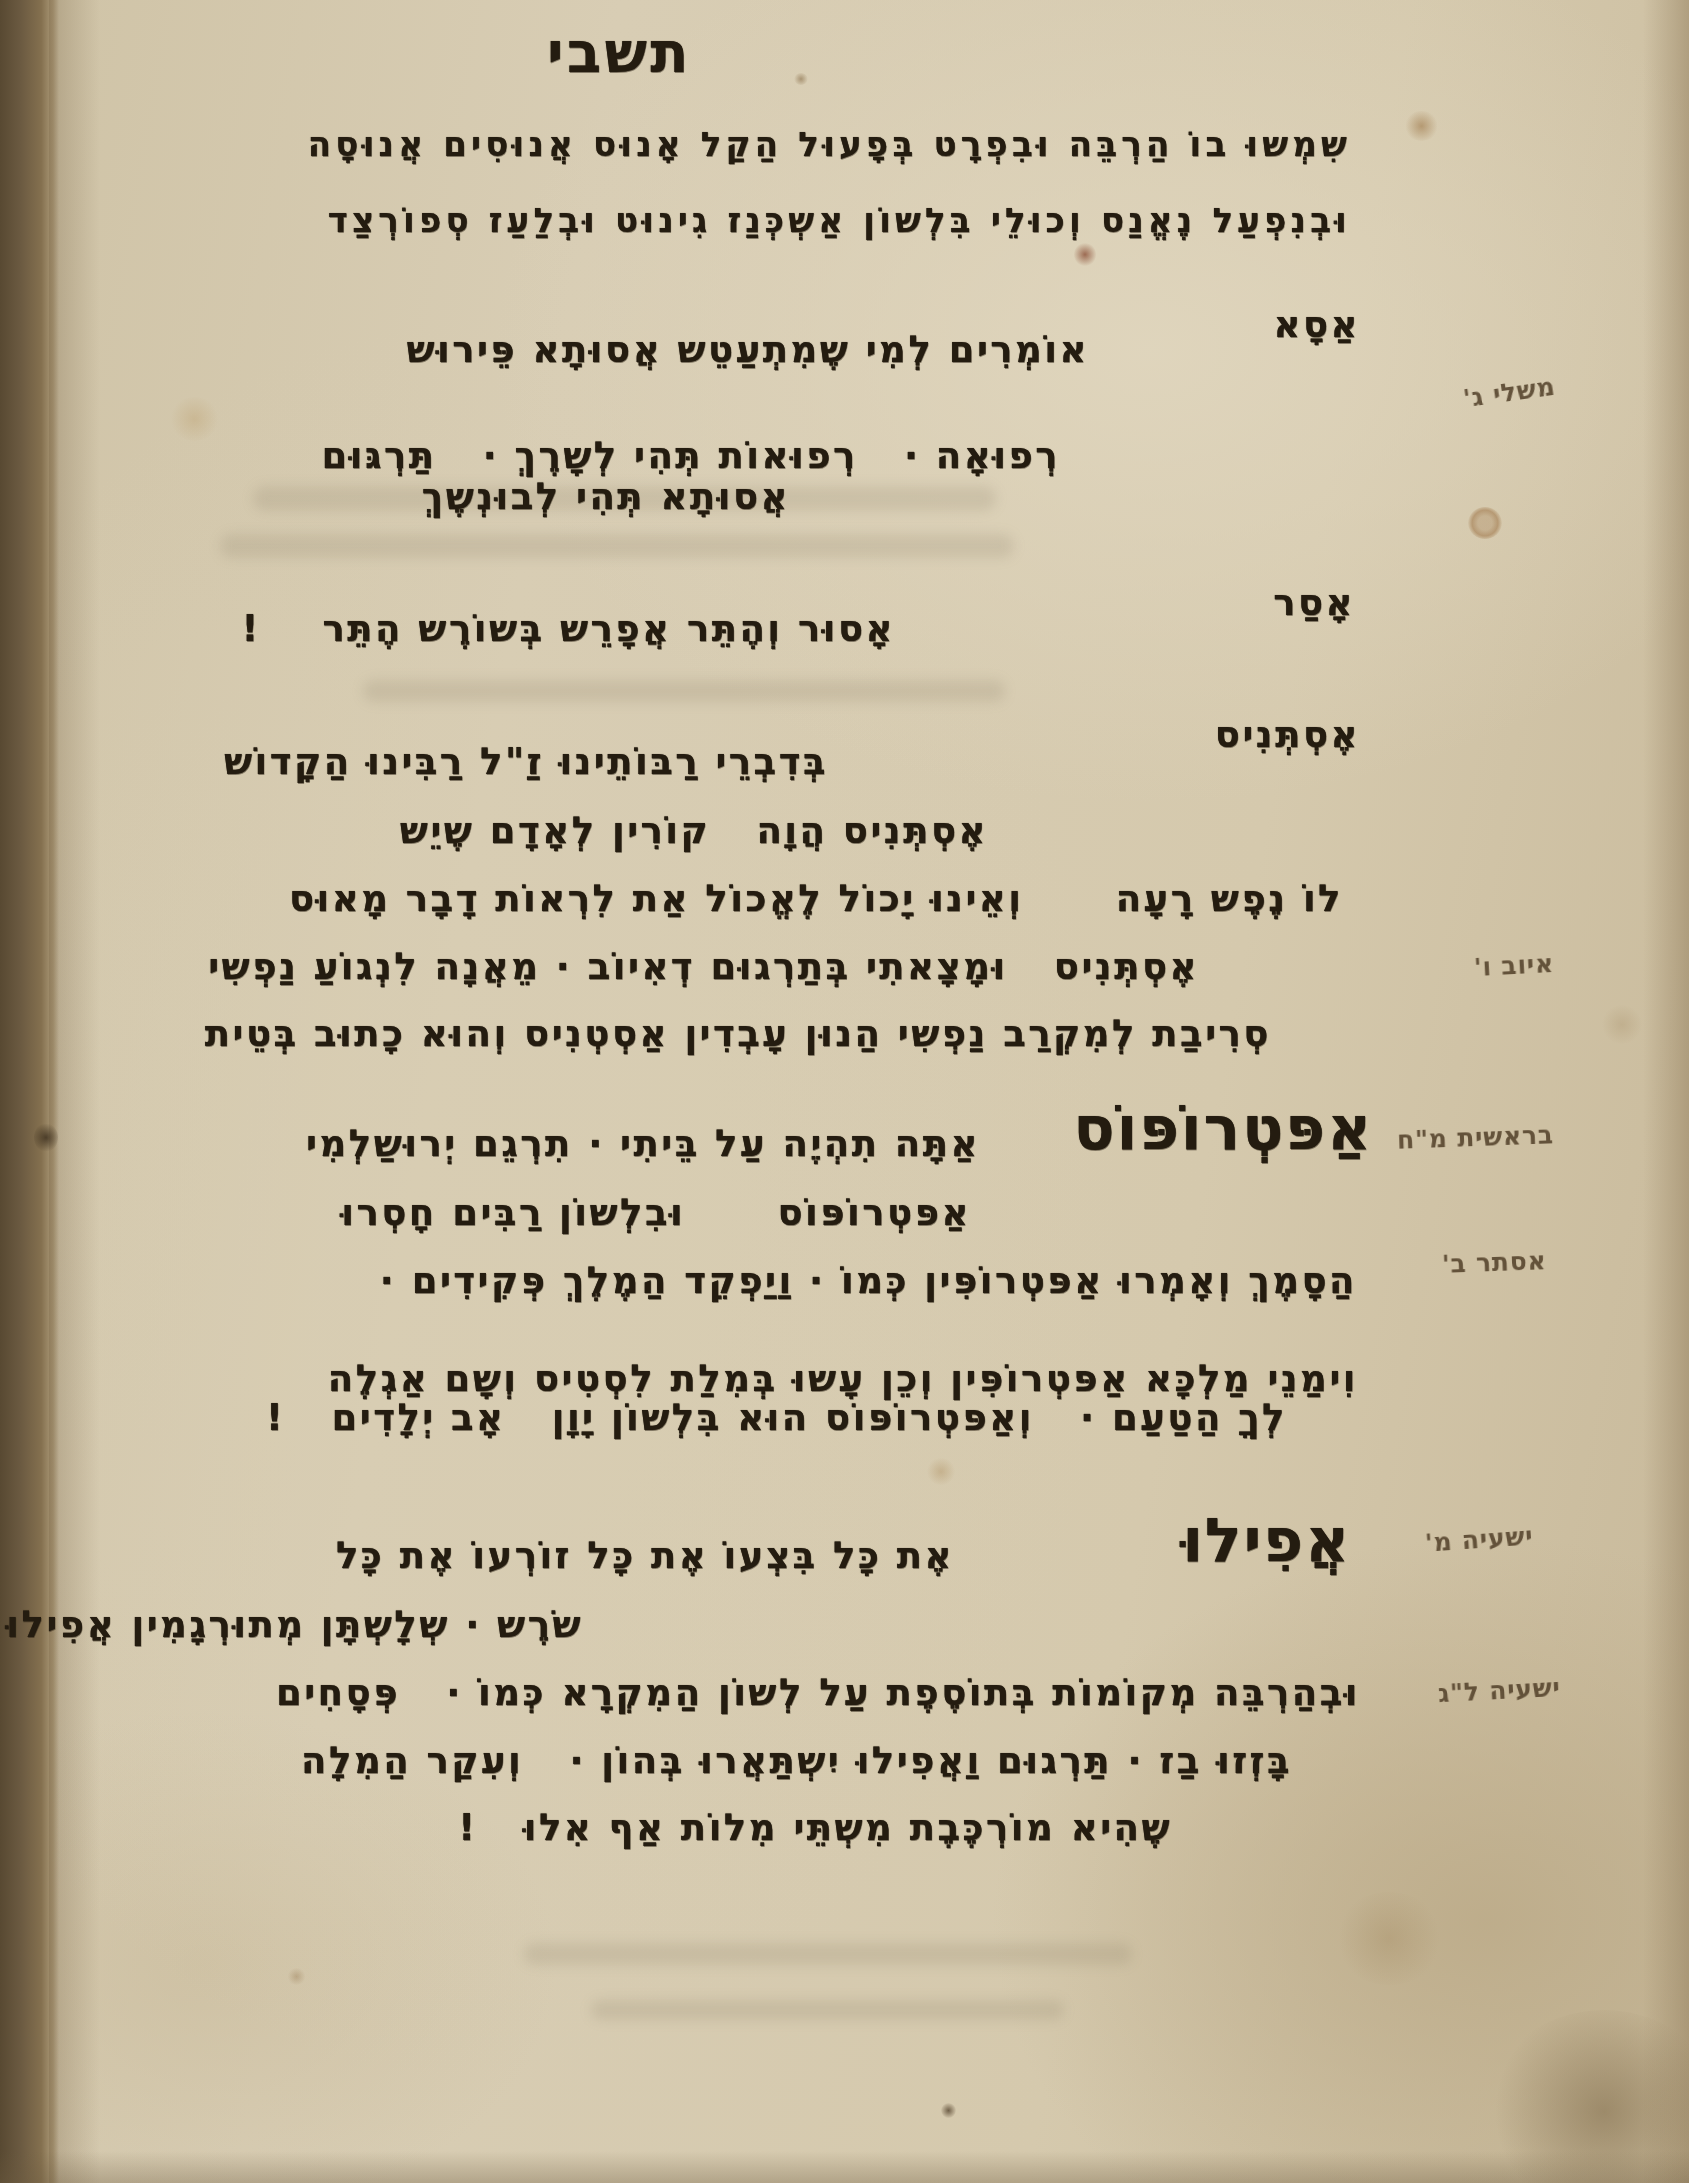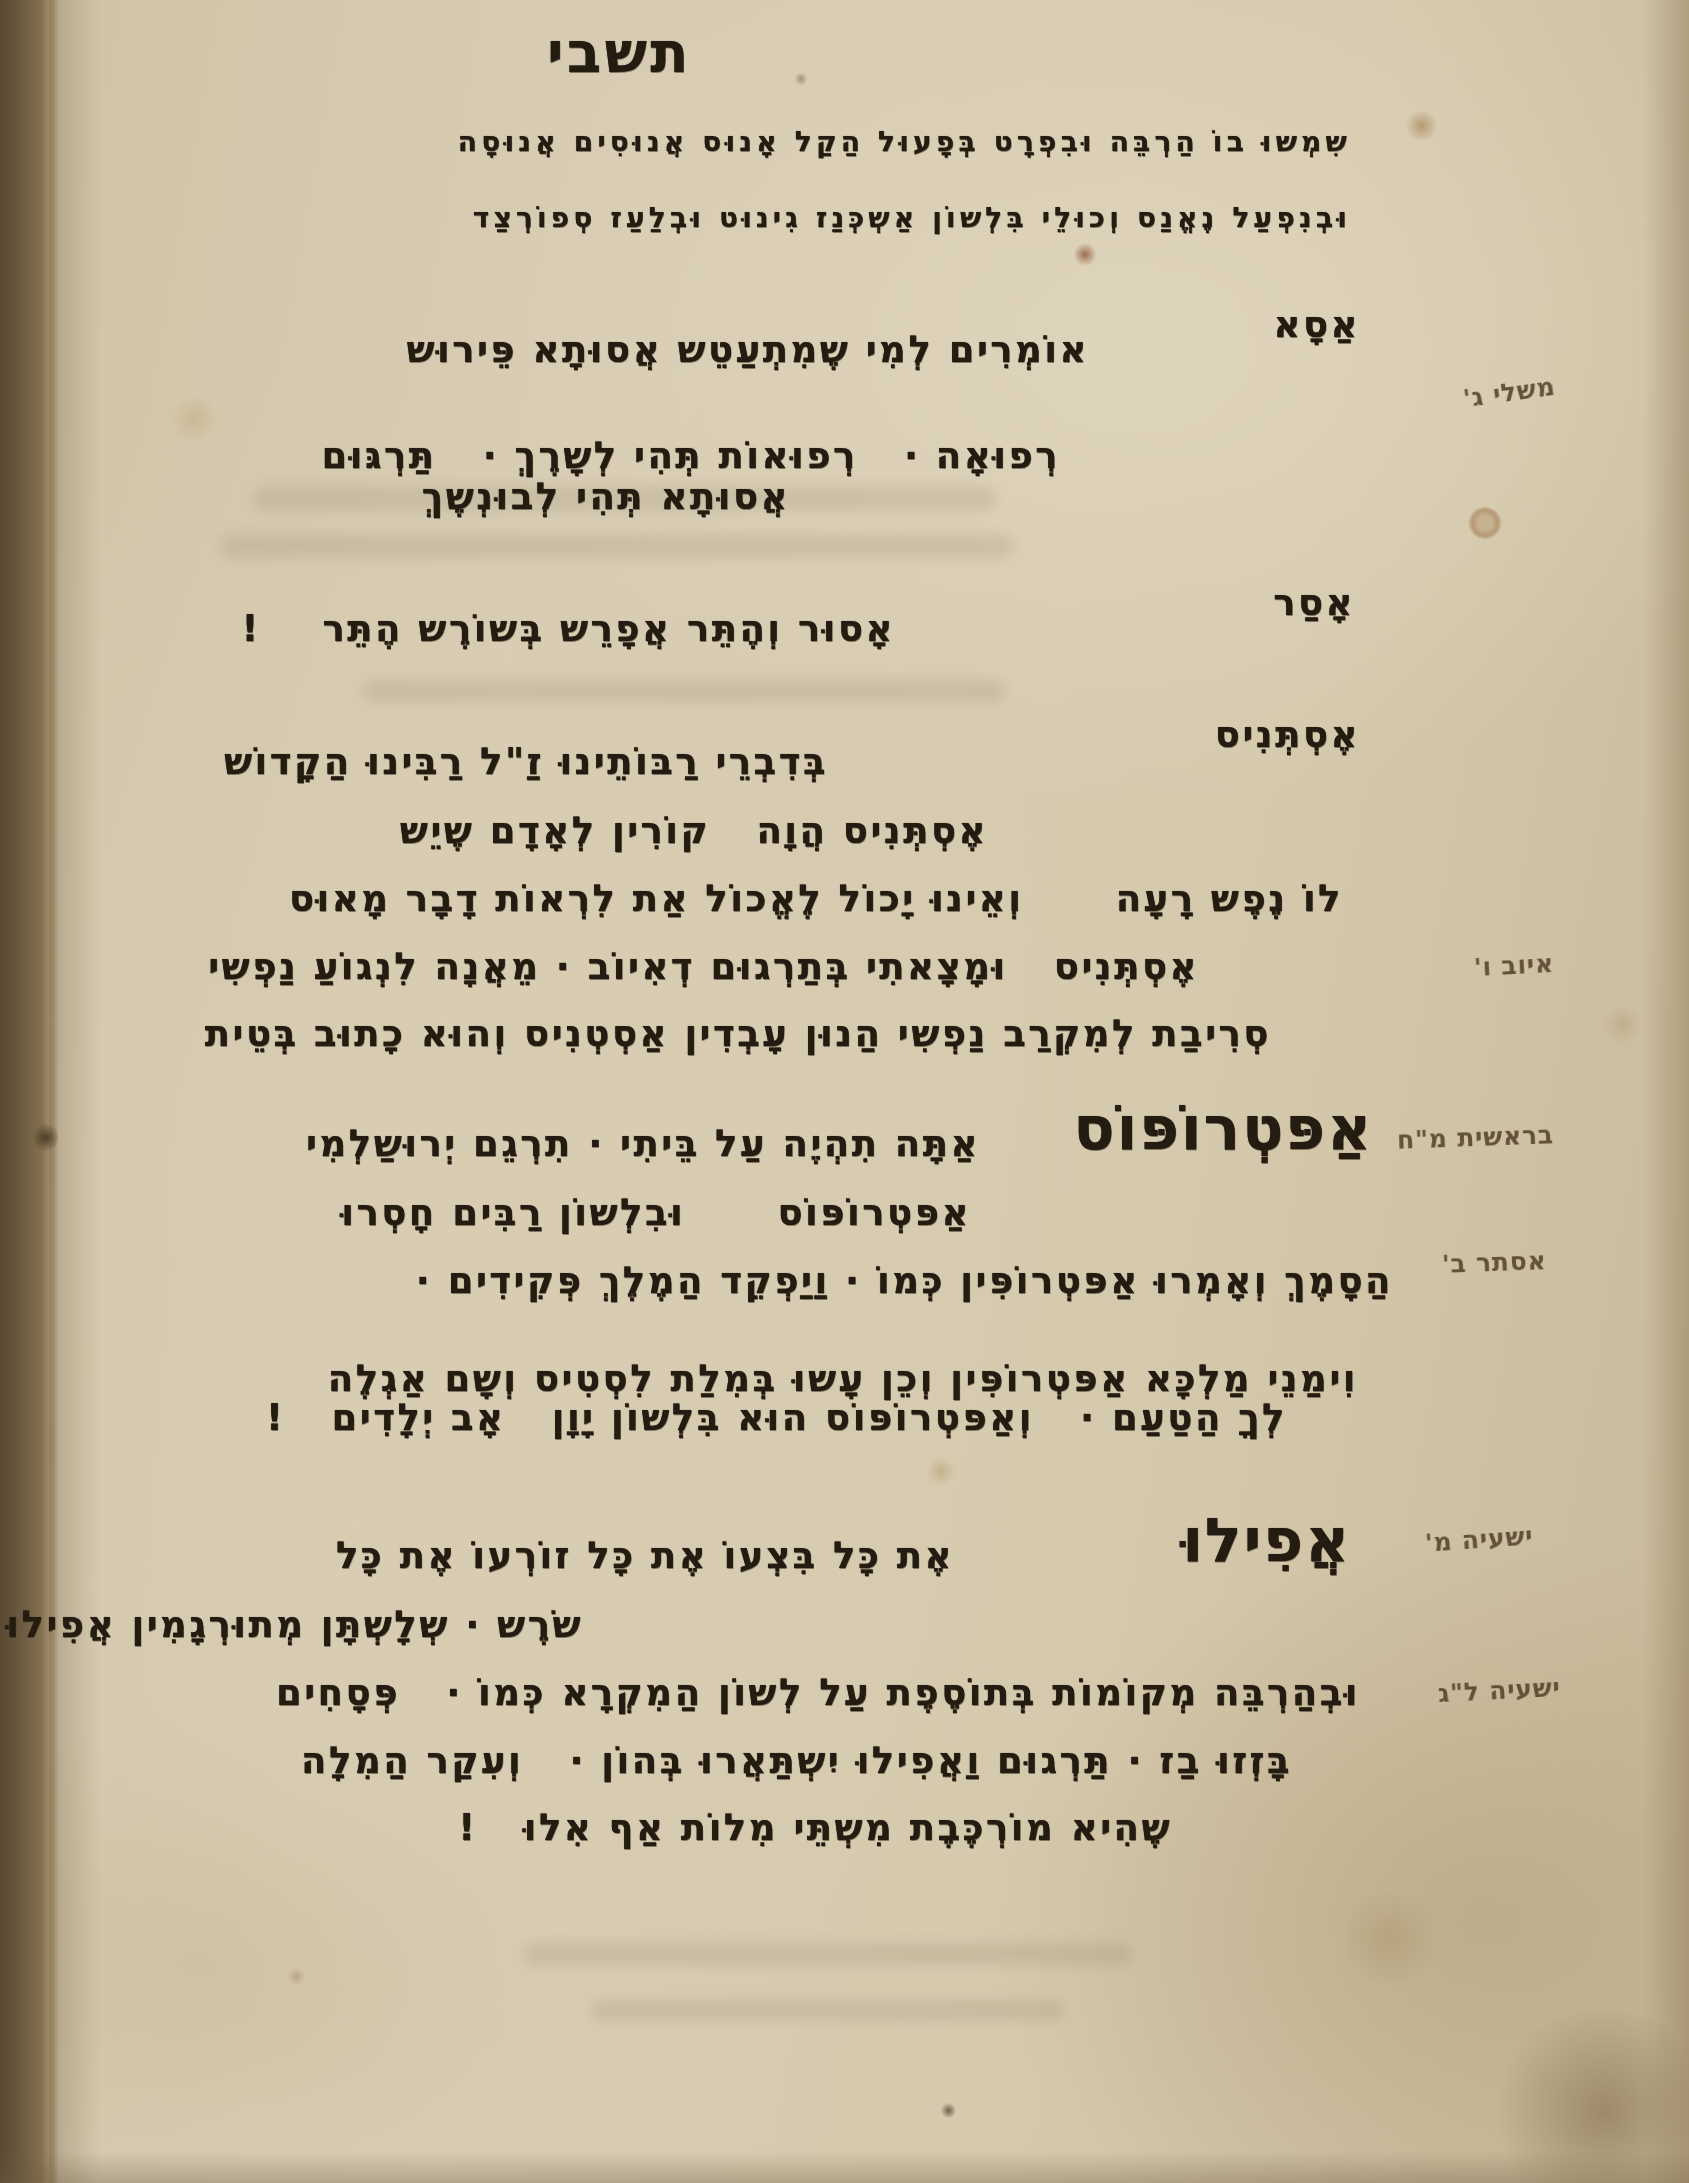--- a/index.html
+++ b/index.html
@@ -33,21 +33,21 @@
     position:absolute;left:0;bottom:0;width:100%;height:32px;
     background:linear-gradient(0deg,rgba(110,92,64,.35),rgba(110,92,64,0));
   }
   
   .line{
     position:absolute;direction:rtl;white-space:pre;line-height:1.05;
     font-weight:bold;color:#241c10;
     text-shadow:0 0 0.8px rgba(40,31,18,.85), 0.5px 0.5px 0 rgba(40,31,18,.45);
   }
   .t-title{font-size:56px;letter-spacing:3.4px;}
-  .intro{font-size:28px;letter-spacing:4.2px;}
+  .intro{font-size:34px;letter-spacing:4.2px;}
   .body{font-size:37px;letter-spacing:2.5px;}
   .hw{font-size:37px;letter-spacing:2.5px;text-align:center;}
   .hw-big{font-size:61px;letter-spacing:1.7px;margin-left:25px;}
   .mnote{
     position:absolute;direction:rtl;white-space:pre;
     font-size:25px;font-weight:bold;color:#55432c;letter-spacing:0.8px;
     opacity:.88;filter:blur(0.3px);
   }
   
   .ghost{position:absolute;background:rgba(125,113,88,.16);filter:blur(6px);border-radius:15px;}
@@ -112,21 +112,21 @@
 <div class="line body" style="top:743px;right:861px;">בְּדִבְרֵי רַבּוֹתֵינוּ זַ"ל רַבִּינוּ הַקָדוֹש</div>
 <div class="line body" style="top:812px;right:701px;">אֶסְתְּנִיס הֲוָה   קוֹרִין לְאָדָם שֶיֵש</div>
 <div class="line body" style="top:880px;right:346px;">לוֹ נֶפֶש רָעָה      וְאֵינוּ יָכוֹל לֶאֱכוֹל אַת לִרְאוֹת דָבָר מָאוּס</div>
 <div class="line body" style="top:948px;right:490px;">אֶסְתְּנִיס   וּמָצָאתִי בְּתַרְגוּם דְאִיוֹב · מֵאֲנָה לִנְגוֹעַ נַפְשִי</div>
 <div class="line body" style="top:1015px;right:418px;">סְרִיבַת לְמִקְרַב נַפְשִי הַנוּן עָבְדִין אַסְטְנִיס וְהוּא כָתוּב בְּטֵית</div>
 <div class="mnote" style="top:951px;right:135px;transform:rotate(-3deg);">איוב ו'</div>
 
 <div class="line hw-big" style="position:absolute;direction:rtl;white-space:pre;line-height:1.05;font-weight:bold;color:#241c10;text-shadow:0 0 0.8px rgba(40,31,18,.85),0.5px 0.5px 0 rgba(40,31,18,.45);top:1096px;right:316px;">אַפּטְרוֹפּוֹס</div>
 <div class="line body" style="top:1125px;right:709px;">אַתָּה תִהְיֶה עַל בֵּיתִי · תִרְגֵם יְרוּשַלְמִי</div>
 <div class="line body" style="top:1194px;right:718px;">אַפּטְרוֹפּוֹס      וּבִלְשוֹן רַבִּים חָסְרוּ</div>
-<div class="line body" style="top:1262px;right:296px;">הַסָמֶךְ וְאָמְרוּ אַפּטְרוֹפִּין כְּמוֹ · וַיַפְקֵד הַמֶלֶךְ פְּקִידִים ·</div>
+<div class="line body" style="top:1262px;right:332px;">הַסָמֶךְ וְאָמְרוּ אַפּטְרוֹפִּין כְּמוֹ · וַיַפְקֵד הַמֶלֶךְ פְּקִידִים ·</div>
 <div class="line body" style="top:1360px;right:331px;">וִימַנֵי מַלְכָּא אַפּטְרוֹפִּין וְכֵן עָשוּ בְּמִלַת לִסְטִיס וְשָם אַגְלֶה</div>
 <div class="line body" style="top:1399px;right:402px;">לְךָ הַטַעַם ·   וְאַפּטְרוֹפּוֹס הוּא בִּלְשוֹן יָוָן   אָב יְלָדִים   !</div>
 <div class="mnote" style="top:1123px;right:135px;transform:rotate(-2deg);">בראשית מ"ח</div>
 <div class="mnote" style="top:1248px;right:142px;transform:rotate(-2deg);">אסתר ב'</div>
 
 <div class="line hw-big" style="position:absolute;direction:rtl;white-space:pre;line-height:1.05;font-weight:bold;color:#241c10;text-shadow:0 0 0.8px rgba(40,31,18,.85),0.5px 0.5px 0 rgba(40,31,18,.45);top:1508px;right:338px;">אֲפִילוּ</div>
 <div class="line body" style="top:1537px;right:735px;">אֶת כָּל בִּצְעוֹ אֶת כָּל זוֹרְעוֹ אֶת כָּל</div>
 <div class="line body" style="top:1606px;right:1106px;">שֹרֶש · שְלָשְתָּן מְתוּרְגָמִין אֲפִילוּ ·</div>
 <div class="line body" style="top:1674px;right:329px;">וּבְהַרְבֵּה מְקוֹמוֹת בְּתוֹסֶפֶת עַל לְשוֹן הַמִקְרָא כְּמוֹ ·   פְּסָחִים</div>
 <div class="line body" style="top:1742px;right:397px;">בָּזְזוּ בַז · תַּרְגוּם וַאֲפִילוּ יִשְתַּאֲרוּ בְּהוֹן ·   וְעִקַר הַמִלָה</div>

